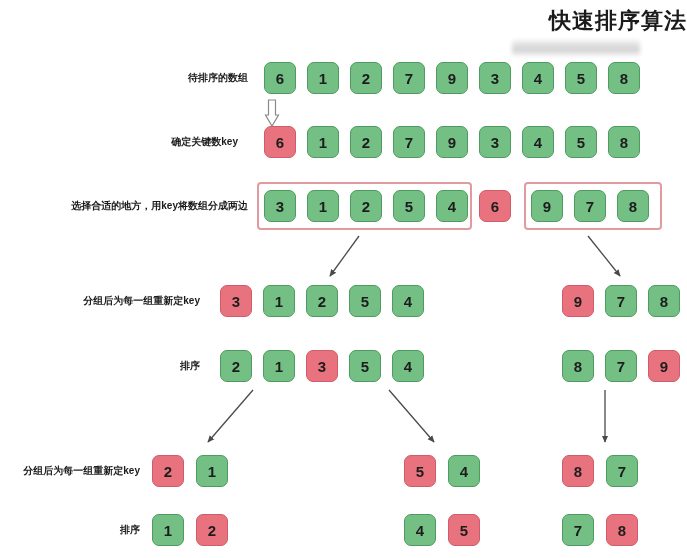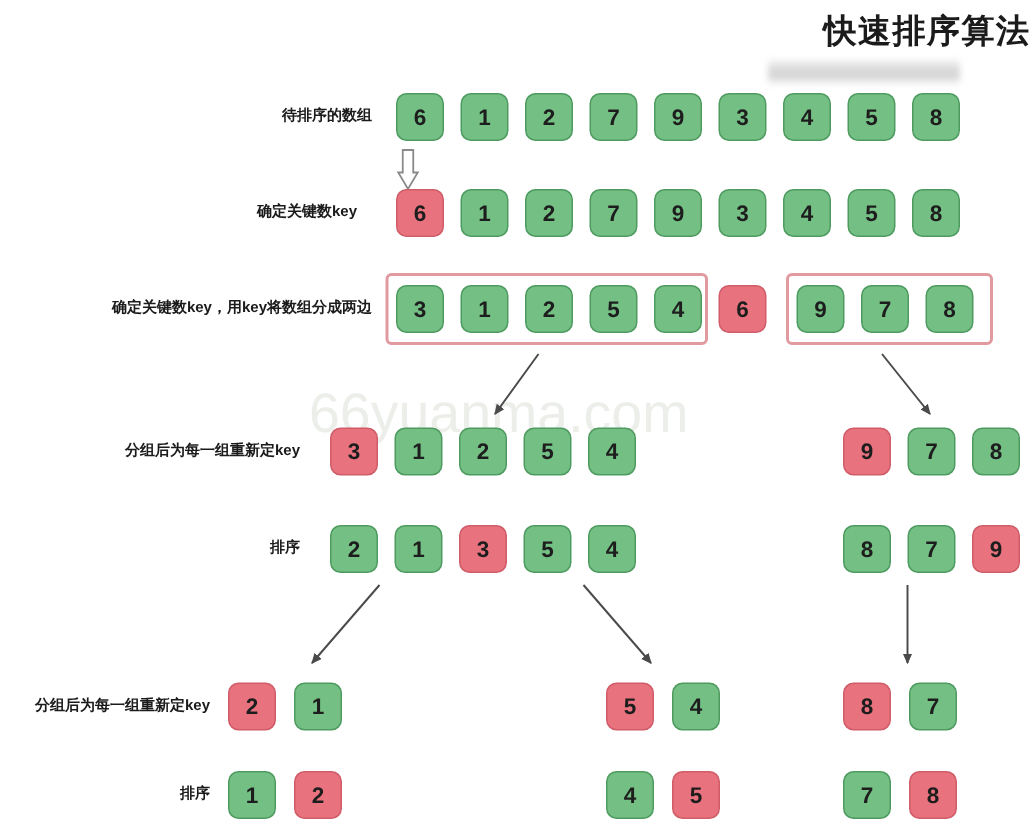--- a/index.html
+++ b/index.html
@@ -108,21 +108,20 @@
   }
 </style>
 </head>
 <body>
 
 <div id="canvas">
 
   <div class="title">快速排序算法</div>
   <div class="redaction"></div>
 
-  <div class="watermark">66yuanma.com</div>
 
   <svg id="arrows" viewBox="0 0 687 558">
     <defs>
       <marker id="head" viewBox="0 0 10 10" refX="8" refY="5" markerWidth="6" markerHeight="6" orient="auto-start-reverse">
         <path d="M 0 1 L 9 5 L 0 9 z" fill="#4a4a4a"></path>
       </marker>
     </defs>
     <g id="arrow-lines" stroke="#4a4a4a" stroke-width="1.3" fill="none">
         <line x1="359" y1="236" x2="330" y2="276" marker-end="url(#head)"></line>
         <line x1="588" y1="236" x2="620" y2="276" marker-end="url(#head)"></line>
@@ -149,21 +148,21 @@
       <div class="row-label" style="top: 135px; right: 449px;">确定关键数key</div>
       <div class="cell red" style="left: 264px; top: 126px;">6</div>
       <div class="cell green" style="left: 307px; top: 126px;">1</div>
       <div class="cell green" style="left: 350px; top: 126px;">2</div>
       <div class="cell green" style="left: 393px; top: 126px;">7</div>
       <div class="cell green" style="left: 436px; top: 126px;">9</div>
       <div class="cell green" style="left: 479px; top: 126px;">3</div>
       <div class="cell green" style="left: 522px; top: 126px;">4</div>
       <div class="cell green" style="left: 565px; top: 126px;">5</div>
       <div class="cell green" style="left: 608px; top: 126px;">8</div>
-      <div class="row-label" style="top: 199px; right: 439px;">确定关键数key，用key将数组分成两边</div>
+      <div class="row-label" style="top: 199px; right: 439px;">选择合适的地方，用key将数组分成两边</div>
       <div class="cell green" style="left: 264px; top: 190px;">3</div>
       <div class="cell green" style="left: 307px; top: 190px;">1</div>
       <div class="cell green" style="left: 350px; top: 190px;">2</div>
       <div class="cell green" style="left: 393px; top: 190px;">5</div>
       <div class="cell green" style="left: 436px; top: 190px;">4</div>
       <div class="cell red" style="left: 479px; top: 190px;">6</div>
       <div class="cell green" style="left: 531px; top: 190px;">9</div>
       <div class="cell green" style="left: 574px; top: 190px;">7</div>
       <div class="cell green" style="left: 617px; top: 190px;">8</div>
       <div class="row-label" style="top: 294px; right: 487px;">分组后为每一组重新定key</div>

